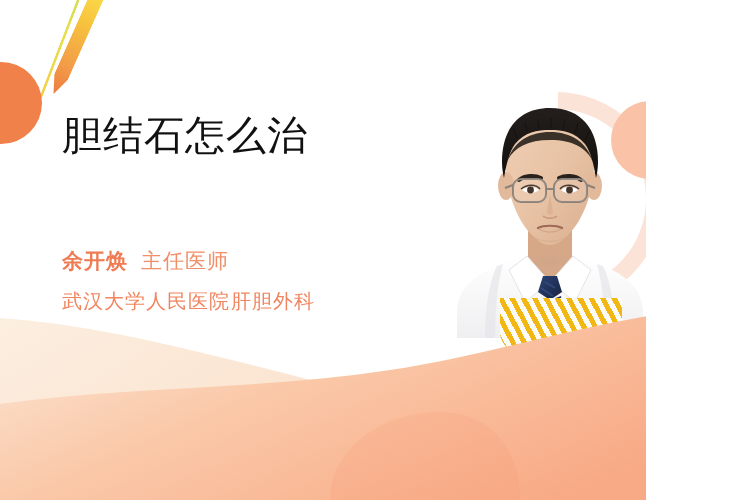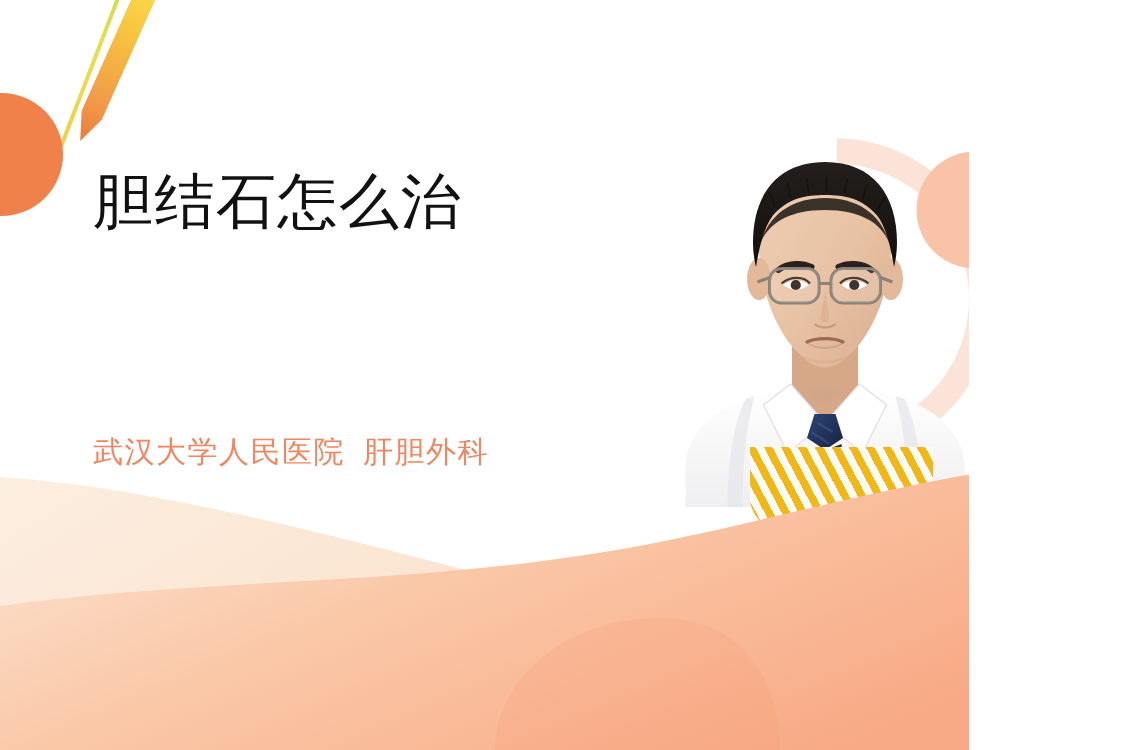--- a/index.html
+++ b/index.html
@@ -191,21 +191,21 @@
     position: absolute;
     left: 62px;
     top: 288px;
     font-size: 20px;
     font-weight: 400;
     color: #F08560;
     letter-spacing: 1px;
     white-space: nowrap;
   }
   .dept {
-    margin-left: 12px;
+    margin-left: 1px;
   }
 </style>
 </head>
 <body>
 
 <div id="card">
 
   <div class="bg-layer">
 
     <div class="stripe-thick"></div>
@@ -348,18 +348,21 @@
     </defs>
     <path d="M0 18 C120 26 250 66 390 100 C520 130 640 132 750 112 L750 200 L0 200 Z" fill="url(#w1)"></path>
     <path d="M0 104 C130 86 260 90 390 70 C500 54 600 16 750 2 L750 200 L0 200 Z" fill="url(#w2)"></path>
     <path d="M330 200 C330 150 380 112 440 112 C492 112 520 150 520 200 Z" fill="url(#w3)" opacity="0.55"></path>
   </svg>
 
   <div class="text-block">
     <div class="headline">胆结石怎么治</div>
   </div>
 
+  <div class="doctor-line">
+    <span class="doc-name">余开焕</span><span class="doc-title">主任医师</span>
+  </div>
 
   <div class="affiliation">
     <span>武汉大学人民医院</span><span class="dept">肝胆外科</span>
   </div>
 
 </div>
 
 </body></html>

